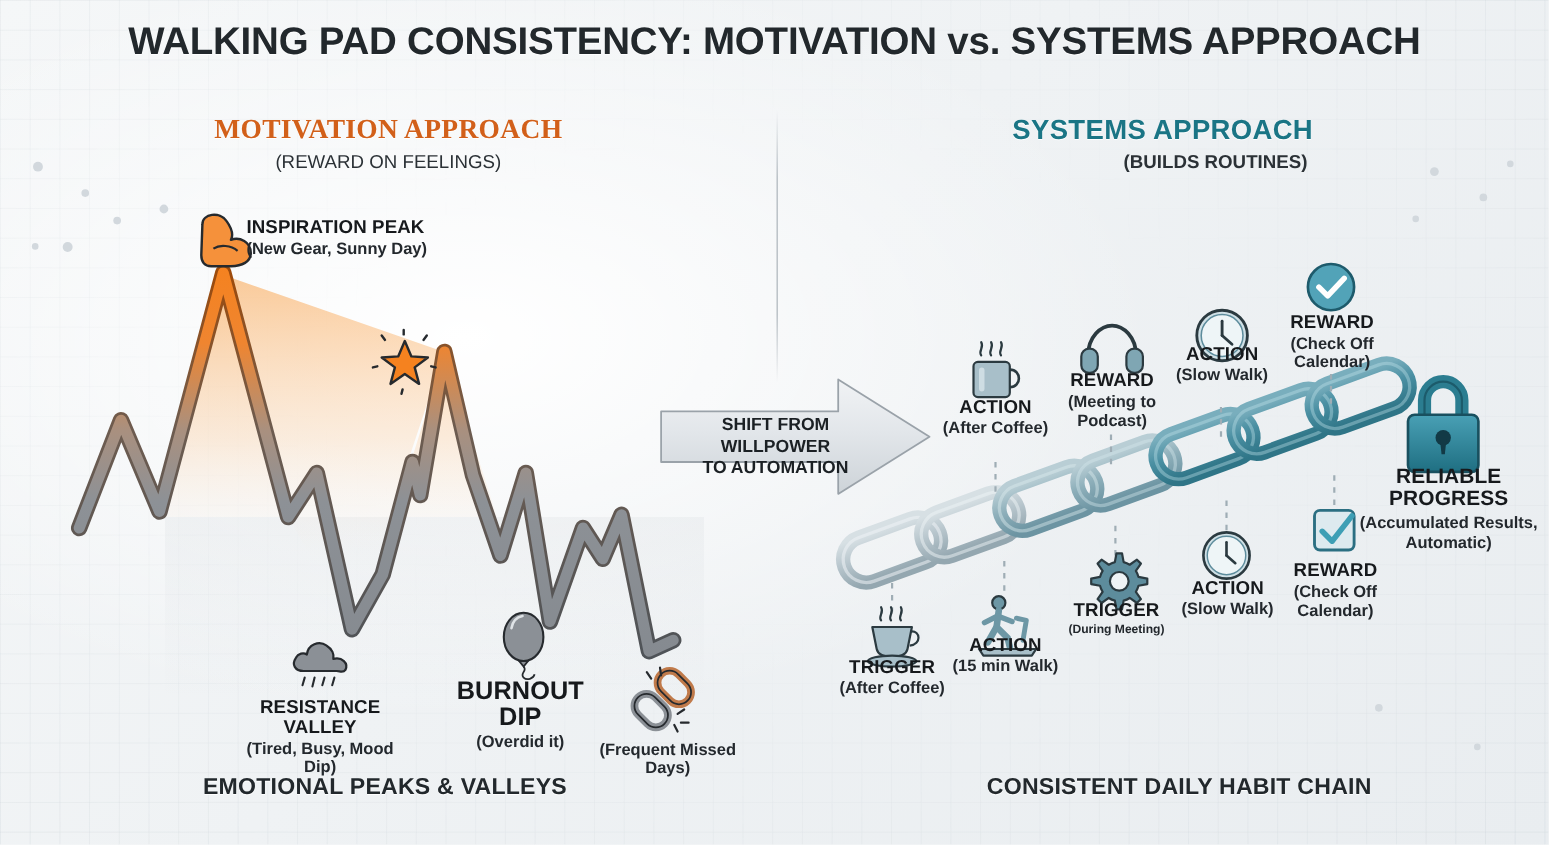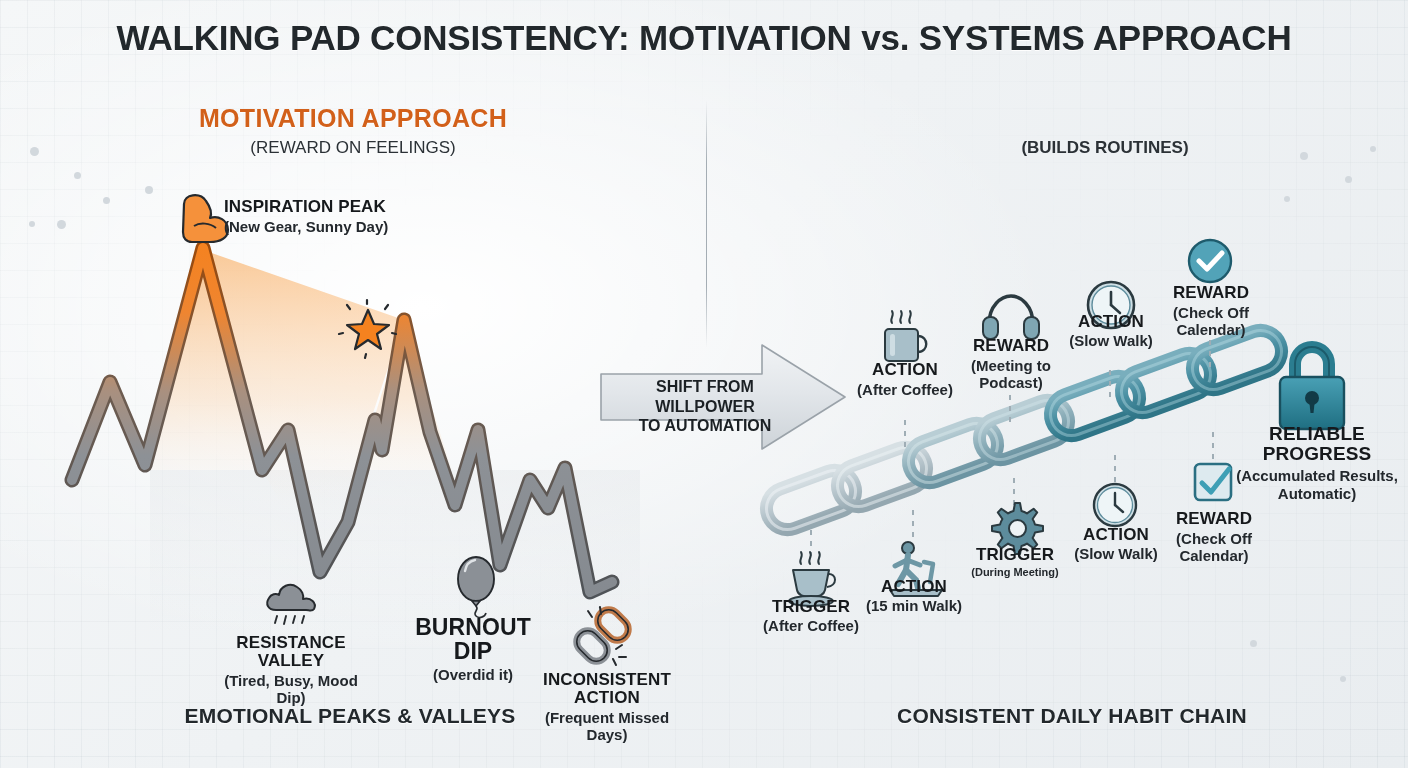--- a/index.html
+++ b/index.html
@@ -70,23 +70,24 @@
     <div class="dot" style="left:1300px;top:152px;width:8px;height:8px;"></div>
     <div class="dot" style="left:1345px;top:176px;width:7px;height:7px;"></div>
     <div class="dot" style="left:1370px;top:146px;width:6px;height:6px;"></div>
     <div class="dot" style="left:1284px;top:196px;width:6px;height:6px;"></div>
     <div class="dot" style="left:1250px;top:640px;width:7px;height:7px;"></div>
     <div class="dot" style="left:1340px;top:676px;width:6px;height:6px;"></div>
   </div>
 
   <div class="title nosel">WALKING PAD CONSISTENCY: MOTIVATION vs. SYSTEMS APPROACH</div>
 
-  <div class="panel-title nosel" style="left:0;top:104px;width:706px;color:#d2601a;">MOTIVATION APPROACH</div>
+  <div class="panel-title nosel" style="left:0;top:104px;width:706px;color:#d2601a;font-family:Liberation Serif, serif;">MOTIVATION APPROACH</div>
   <div class="panel-sub nosel" style="left:0;top:138px;width:706px;">(REWARD ON FEELINGS)</div>
 
+  <div class="panel-title nosel" style="left:706px;top:104px;width:702px;color:#1a7585;">SYSTEMS APPROACH</div>
   <div class="panel-sub nosel" style="left:706px;top:138px;width:798px;font-weight:bold;">(BUILDS ROUTINES)</div>
 
   <div class="divider"></div>
 
   <svg width="1408" height="768">
     <defs>
       <linearGradient id="lineGrad" x1="0" y1="240" x2="0" y2="600" gradientUnits="userSpaceOnUse">
         <stop offset="0%" stop-color="#f5821f"></stop>
         <stop offset="20%" stop-color="#ef8530"></stop>
         <stop offset="42%" stop-color="#a9907f"></stop>
@@ -264,21 +265,20 @@
     <div class="hd" style="font-size:17px;">RESISTANCE VALLEY</div>
     <div class="sb" style="font-size:15px;margin-top:3px;">(Tired, Busy, Mood Dip)</div>
   </div>
 
   <div class="lbl nosel" style="left:398px;top:615px;width:150px;text-align:center;">
     <div class="hd" style="font-size:23px;">BURNOUT DIP</div>
     <div class="sb" style="font-size:15px;margin-top:3px;">(Overdid it)</div>
   </div>
 
   <div class="lbl nosel" style="left:528px;top:671px;width:158px;text-align:center;">
-    <div class="hd" style="font-size:17px;">INCONSISTENT ACTION</div>
     <div class="sb" style="font-size:15px;margin-top:3px;">(Frequent Missed Days)</div>
   </div>
 
   <div class="bottom-cap nosel" style="left:180px;top:704px;width:340px;">EMOTIONAL PEAKS &amp; VALLEYS</div>
 
   <div class="nosel" style="position:absolute;left:605px;top:377px;width:200px;text-align:center;font-weight:bold;font-size:16px;color:#1b2024;line-height:1.22;">
     <div>SHIFT FROM WILLPOWER</div>
     <div>TO AUTOMATION</div>
   </div>
 

